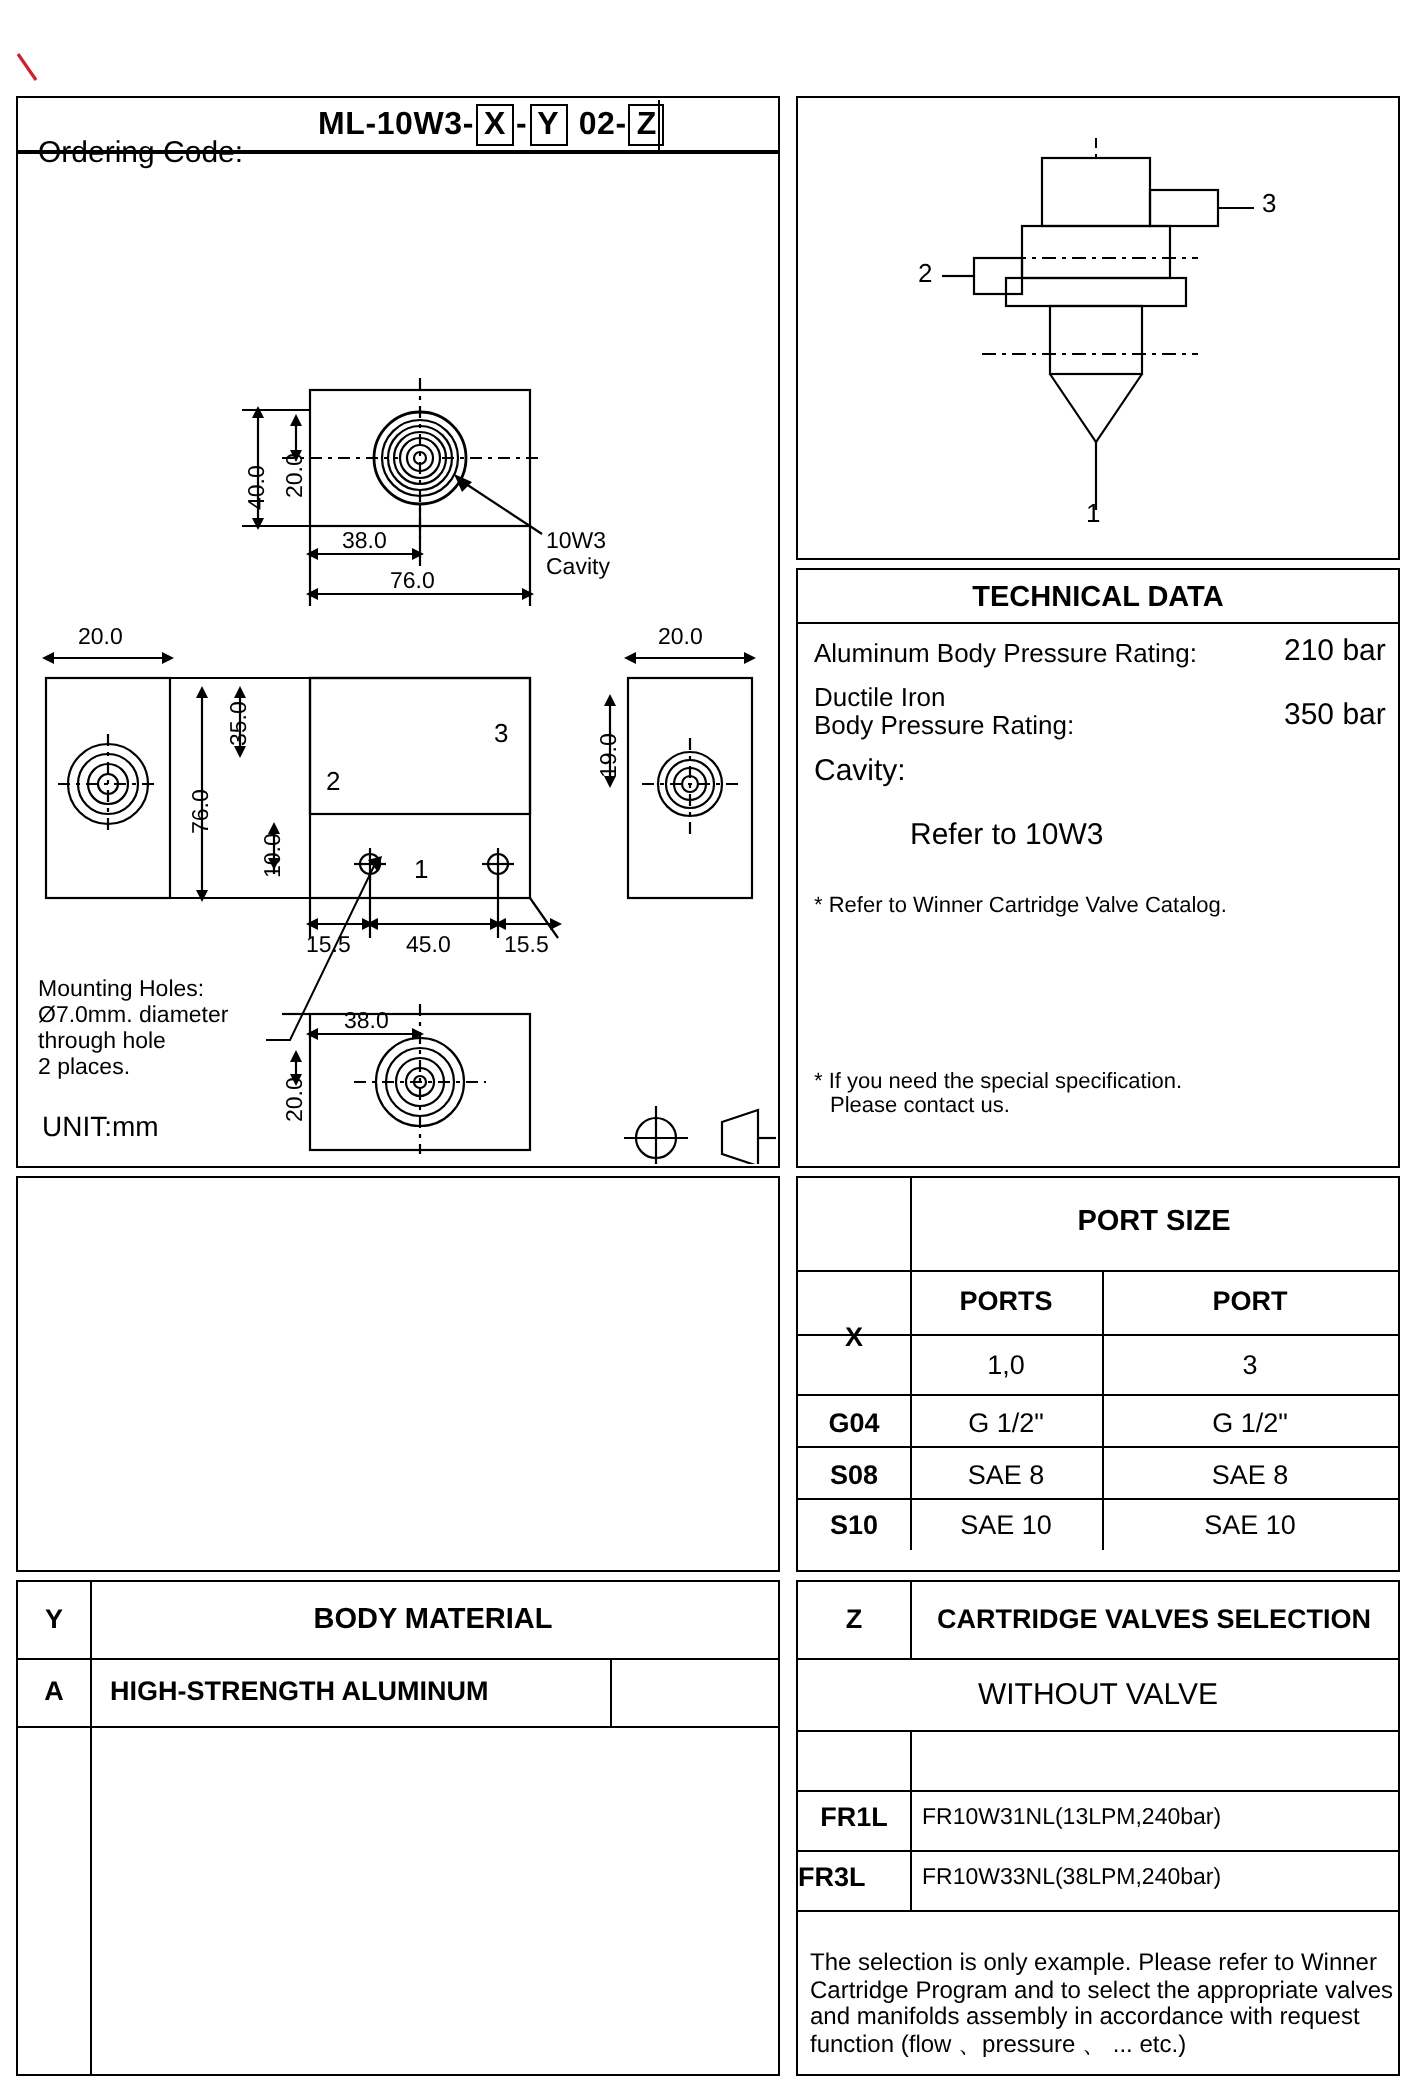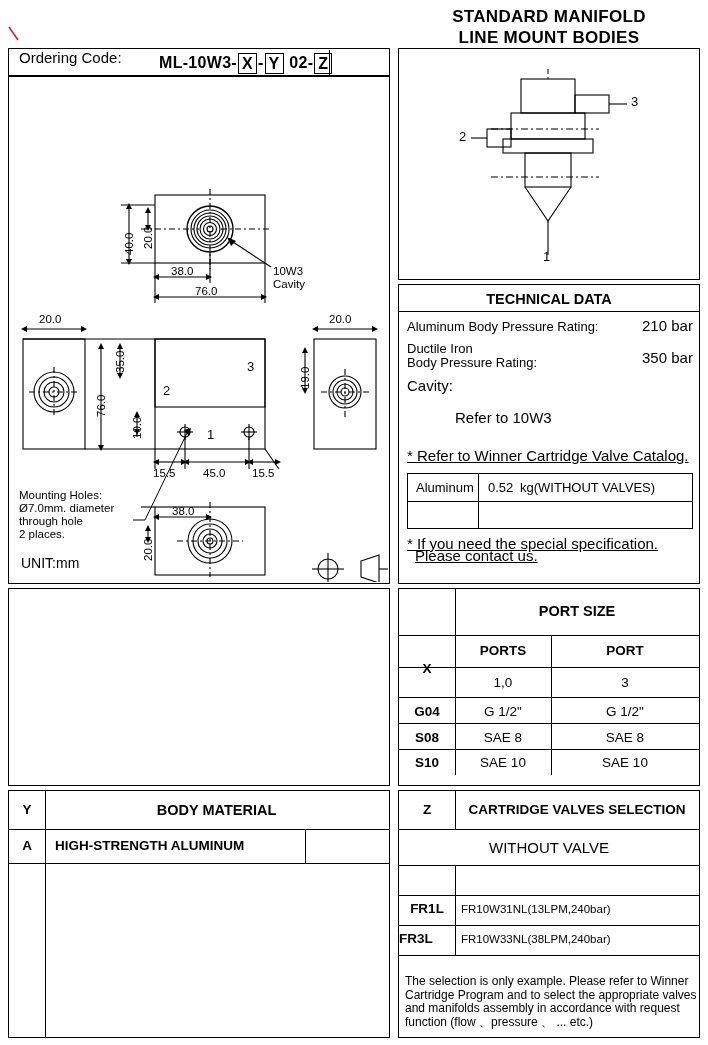--- a/index.html
+++ b/index.html
@@ -38,21 +38,21 @@
   .box {
     border: 1.5px solid #000;
     box-sizing: border-box;
   }
 
   
   .ordering-box {
     left: 8px; top: 48px; width: 382px; height: 28px;
   }
   .ordering-label {
-    position: absolute; left: 10px; top: 0;
+    position: absolute; left: 10px; top: 19px;
     font-size: 15px;
   }
   .ordering-code {
     position: absolute; left: 146px; top: 1px;
     height: 26px; line-height: 26px;
     font-size: 16px; font-weight: bold;
     letter-spacing: .3px;
     padding-left: 4px;
   }
   .code-box {
@@ -117,21 +117,21 @@
   .tech-rule {
     position: absolute; left: 0; width: 100%; height: 1.4px; background: #000;
   }
   .tech-row {
     position: absolute; font-size: 13px;
   }
   .tech-val {
     position: absolute; font-size: 15px;
   }
   .tech-note {
-    position: absolute; font-size: 15px; text-decoration: underline;
+    position: absolute; font-size: 11px;
   }
   .alu-table {
     position: absolute;
     left: 8px; top: 188px; width: 286px; height: 56px;
     border: 1px solid #000; box-sizing: border-box;
   }
   .alu-table .cell {
     position: absolute; font-size: 13px;
   }
   .alu-table .vdiv {
@@ -178,24 +178,20 @@
 <body>
 
 <div class="page">
 
   <div class="red-tick abs">
     <svg width="12" height="16" viewBox="0 0 12 16">
         <path d="M1 1 L10 14" stroke="#d0202a" stroke-width="1.6" fill="none"></path>
       </svg>
   </div>
 
-  <div class="abs header">
-    <div>STANDARD MANIFOLD</div>
-    <div>LINE MOUNT BODIES</div>
-  </div>
 
   <div class="abs box ordering-box">
     <div class="ordering-label">Ordering Code:</div>
     <div class="ordering-code">
       <span>ML-10W3-</span><span class="code-box">X</span><span>-</span><span class="code-box">Y</span><span> 02-</span><span class="code-box">Z</span>
     </div>
     <div class="vline-sep"></div>
   </div>
 
   <div class="abs box drawing-box">
@@ -413,27 +409,20 @@
 
     <div class="tech-row" style="left:8px; top:56px;">Ductile Iron</div>
     <div class="tech-row" style="left:8px; top:70px;">Body Pressure Rating:</div>
     <div class="tech-val" style="left:243px; top:64px;">350 bar</div>
 
     <div class="tech-val" style="left:8px; top:92px;">Cavity:</div>
     <div class="tech-val" style="left:56px; top:124px;">Refer to 10W3</div>
 
     <div class="tech-note" style="left:8px; top:162px;">* Refer to Winner Cartridge Valve Catalog.</div>
 
-    <div class="alu-table">
-      <div class="vdiv" style="left:70px;"></div>
-      <div class="hdiv" style="top:27px;"></div>
-      <div class="cell" style="left:8px; top:6px;">Aluminum</div>
-      <div class="cell" style="left:80px; top:6px;">0.52</div>
-      <div class="cell" style="left:112px; top:6px;">kg(WITHOUT VALVES)</div>
-    </div>
 
     <div class="tech-note" style="left:8px; top:250px;">* If you need the special specification.</div>
     <div class="tech-note" style="left:16px; top:262px;">Please contact us.</div>
   </div>
 
   <div class="abs box empty-box-1"></div>
 
   <div class="abs box port-box">
     <div class="line-h" style="top:46px;"></div>
     <div class="line-h" style="top:78px;"></div>

